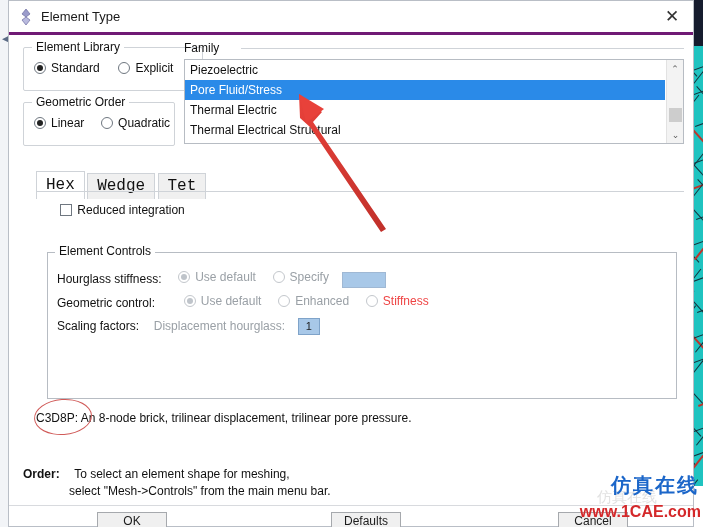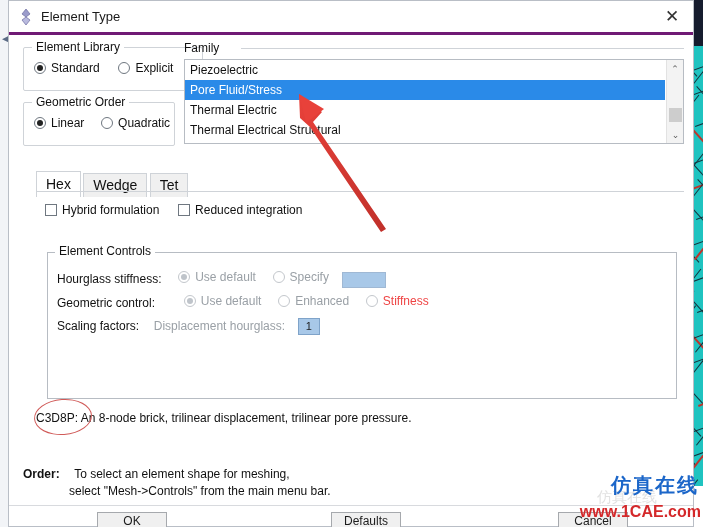--- a/index.html
+++ b/index.html
@@ -118,23 +118,23 @@
     height:17px;display:flex;align-items:center;justify-content:center;
     font-size:9px;color:#5a5a5a;cursor:pointer;
   }
   #fam-scroll .thumb{
     position:absolute;left:2px;width:13px;height:14px;background:#cdcdcd;
     top:48px;cursor:pointer;
   }
   
   #tabs{position:absolute;left:27px;top:170px;}
   .tab{
-    display:inline-block;padding:3px 9px 4px 9px;font-size:14px;
+    display:inline-block;padding:3px 9px 4px 9px;font-size:16px;
     border:1px solid #cfd3d8;border-bottom:none;background:#f0f0f0;color:#111;
-    margin-right:-1px;cursor:pointer;position:relative;top:1px;
+    margin-right:-1px;cursor:pointer;position:relative;top:1px;font-family:Liberation Mono, monospace;
   }
   .tab.active{background:#fff;top:0;padding-top:4px;padding-bottom:5px;}
   #tabpanel{
     position:absolute;left:27px;top:190px;width:648px;height:214px;
     border-top:1px solid #cfd3d8;box-sizing:border-box;
   }
   
   #ec{
     position:absolute;left:38px;top:243px;width:630px;height:155px;
   }
@@ -333,24 +333,20 @@
   </div>
 
   <div id="tabs">
     <span class="tab active">Hex</span>
     <span class="tab">Wedge</span>
     <span class="tab">Tet</span>
   </div>
   <div id="tabpanel"></div>
 
   <div style="position:absolute;left:36px;top:202px;">
-    <span class="chk">
-      <span class="box"></span>
-      <span class="rl">Hybrid formulation</span>
-    </span>
     <span style="display:inline-block;width:12px;"></span>
     <span class="chk">
       <span class="box"></span>
       <span class="rl">Reduced integration</span>
     </span>
   </div>
 
 
   <div id="ec">
     <div id="ec-inner"></div>

